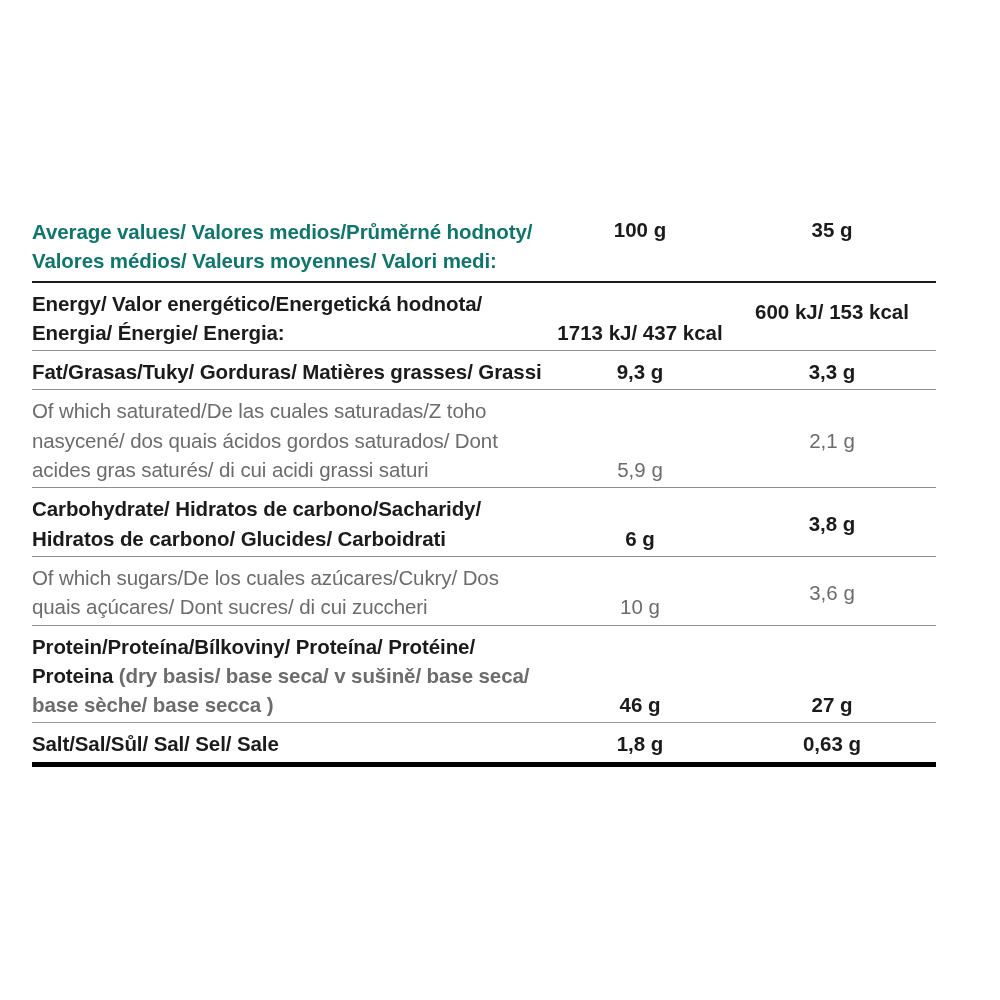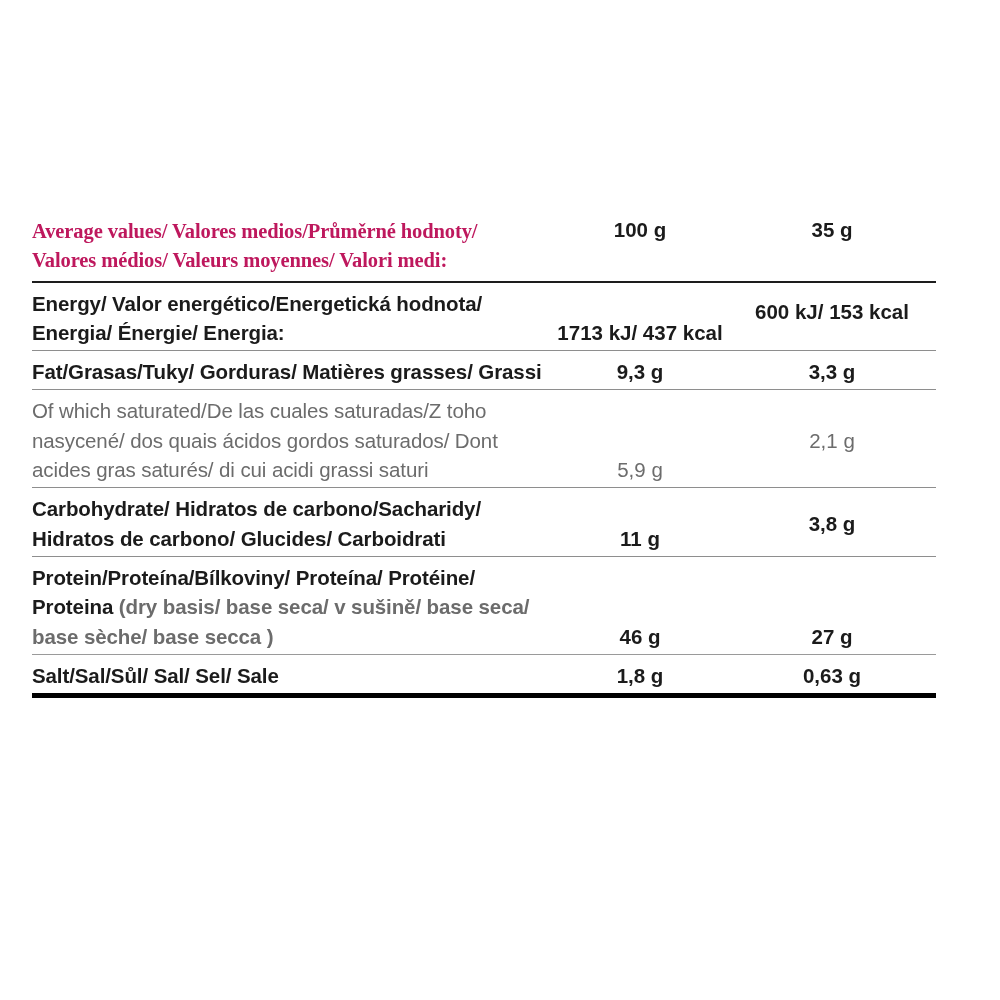--- a/index.html
+++ b/index.html
@@ -59,23 +59,22 @@
   }
   
   .sub .lbl, .sub .val {
     font-weight: normal;
     color: #6c6c6c;
   }
 
   
   .hdr .lbl {
     font-weight: bold;
-    color: #be185d;
+    color: #0f766e;
     vertical-align: top;
-    font-family: Liberation Serif, serif;
   }
   .hdr .val {
     font-weight: bold;
     color: #1b1b1b;
     vertical-align: top;
   }
   .hdr td { vertical-align: top; }
 
   
   .val35 { vertical-align: middle; }
@@ -128,24 +127,29 @@
       </tr>
 
       <tr class="sub rule-light pad-sm spacer-top">
         <td class="lbl">Of which saturated/De las cuales saturadas/Z toho nasycené/ dos quais ácidos gordos saturados/ Dont acides gras saturés/ di cui acidi grassi saturi</td>
         <td class="val">5,9 g</td>
         <td class="val val35">2,1 g</td>
       </tr>
 
       <tr class="main rule-light pad-sm spacer-top">
         <td class="lbl">Carbohydrate/ Hidratos de carbono/Sacharidy/ Hidratos de carbono/ Glucides/ Carboidrati</td>
-        <td class="val">11 g</td>
+        <td class="val">6 g</td>
         <td class="val val35">3,8 g</td>
       </tr>
 
+      <tr class="sub rule-light pad-sm spacer-top">
+        <td class="lbl">Of which sugars/De los cuales azúcares/Cukry/ Dos quais açúcares/ Dont sucres/ di cui zuccheri</td>
+        <td class="val">10 g</td>
+        <td class="val val35">3,6 g</td>
+      </tr>
 
       <tr class="main rule-thin pad-sm spacer-top">
         <td class="lbl"><span class="bold-inline">Protein/Proteína/Bílkoviny/ Proteína/ Protéine/ Proteina </span><span class="light-inline">(dry basis/ base seca/ v sušině/ base seca/ base sèche/ base secca )</span></td>
         <td class="val">46 g</td>
         <td class="val">27 g</td>
       </tr>
 
       <tr class="main rule-bottom pad-sm spacer-top">
         <td class="lbl">Salt/Sal/Sůl/ Sal/ Sel/ Sale</td>
         <td class="val">1,8 g</td>

